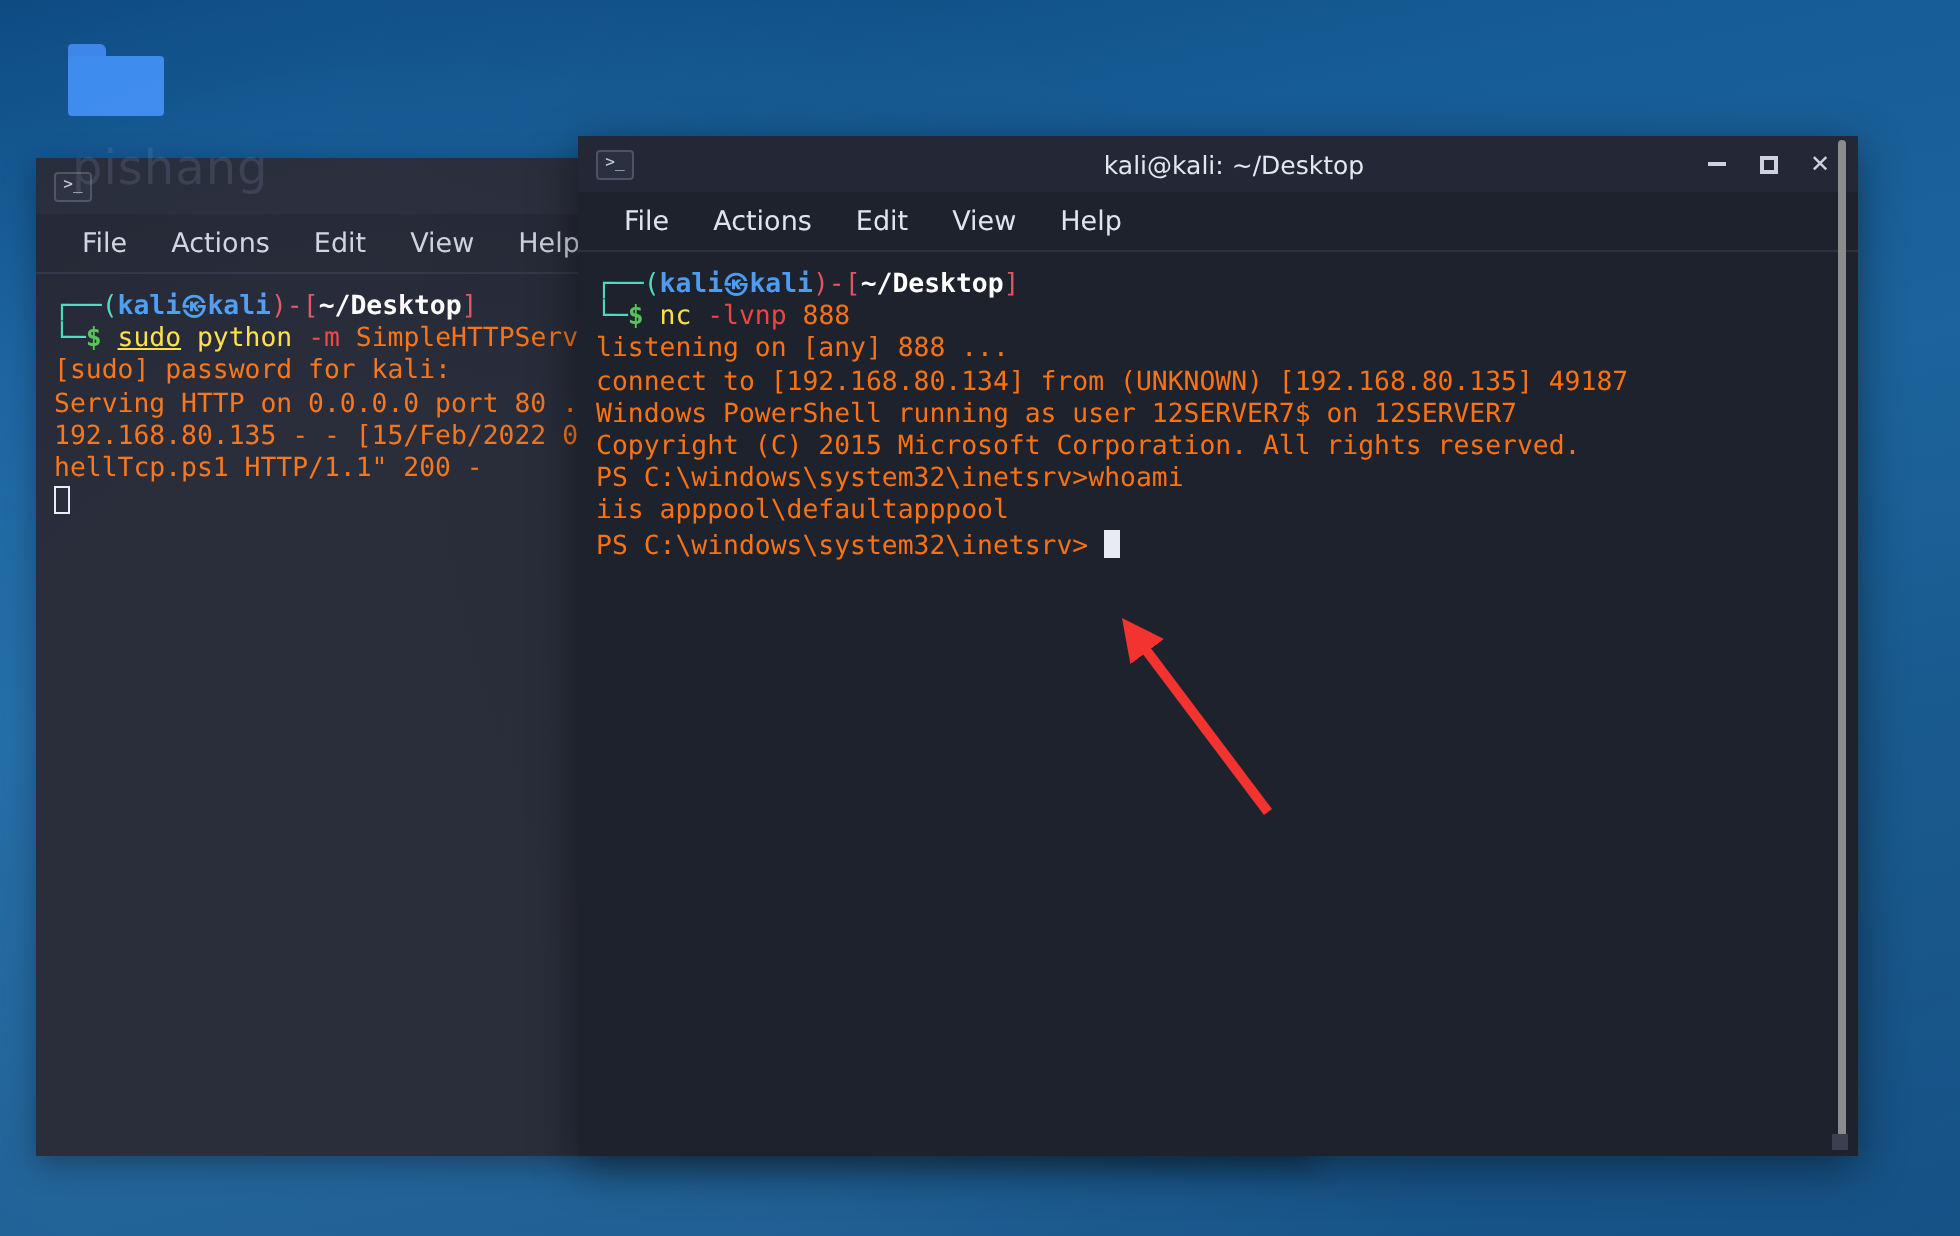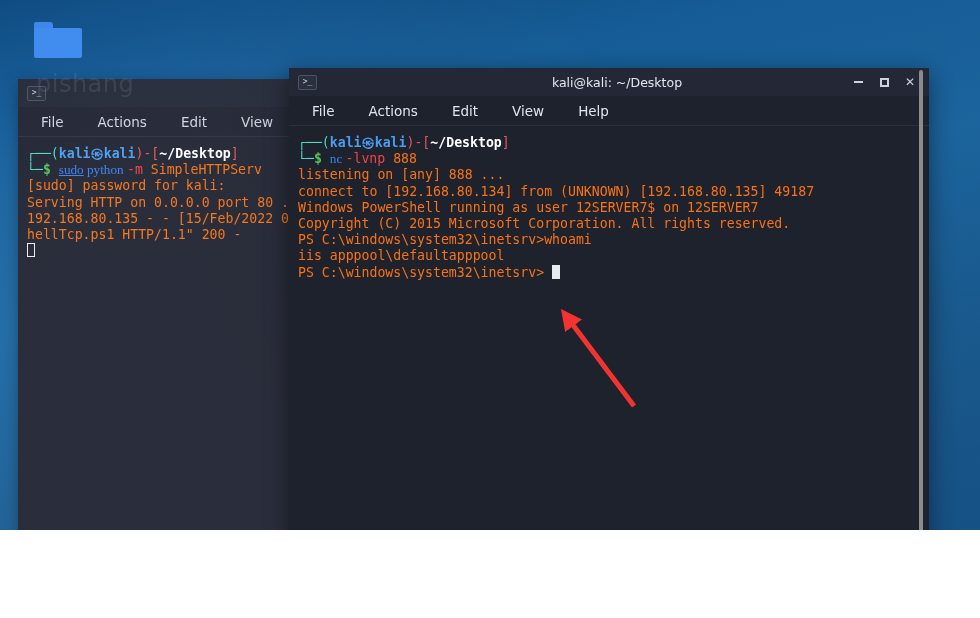--- a/index.html
+++ b/index.html
@@ -1,21 +1,21 @@
 <!DOCTYPE html>
 <html><head>
 <meta charset="utf-8">
 <style>
   * { box-sizing: border-box; margin: 0; padding: 0; }
   html, body {
     width: 980px; height: 618px; overflow: hidden;
     font-family: "DejaVu Sans", sans-serif;
   }
   #desktop {
-    position: relative; width: 980px; height: 530px;
+    position: relative; width: 980px; height: 618px;
     background: linear-gradient(168deg, #0d4a82 0%, #17629f 22%, #1d6aa6 45%, #1b5f96 70%, #17548a 100%);
     overflow: hidden;
   }
   #desktop::after {
     content: ""; position: absolute; inset: 0; pointer-events: none;
     background-image:
       radial-gradient(circle at 22% 72%, rgba(255,255,255,.035) 0 28%, transparent 60%),
       radial-gradient(circle at 78% 28%, rgba(0,0,0,.06) 0 40%, transparent 70%);
   }
 
@@ -91,21 +91,21 @@
   .wbtn {
     width: 14px; height: 14px; display: flex; align-items: center; justify-content: center;
     color: #cdd3de; font-size: 12px; line-height: 1;
     font-family: "DejaVu Sans", sans-serif;
   }
   .wbtn .dash { width: 9px; height: 2px; background: #cdd3de; display: block; }
   .wbtn .sq { width: 9px; height: 9px; border: 2px solid #cdd3de; display: block; }
 
   .menubar {
     height: 30px; flex: 0 0 30px;
-    display: flex; align-items: center; gap: 12px;
+    display: flex; align-items: center; gap: 0;
     padding-left: 12px;
     border-bottom: 1px solid #2c3140;
   }
   .menubar .mi {
     font-size: 13.5px; color: #dfe4ee; padding: 2px 11px;
     font-family: "DejaVu Sans", sans-serif;
   }
   .win.inactive .menubar { border-bottom: 1px solid #2e3444; }
   .win.inactive .menubar .mi { color: #cfd5e1; }
 
@@ -126,21 +126,21 @@
   .resize-grip {
     position: absolute; right: 5px; bottom: 3px; width: 8px; height: 8px;
     background: #3a4052;
   }
 
   
   .c-teal   { color: #4ddbc0; }
   .c-blue   { color: #4d9cf0; font-weight: bold; margin-top: 26px; }
   .c-red    { color: #e05561; }
   .c-white  { color: #ffffff; font-weight: bold; }
-  .c-green  { color: #3b82f6; font-family: Liberation Serif, serif; }
+  .c-green  { color: #fde047; }
   .c-pink   { color: #ef4444; }
   .c-plain  { color: #f97316; }
   .c-dollar { color: #57c15a; font-weight: bold; }
   .u        { text-decoration: underline; }
   .cursor-block {
     display: inline-block; width: 8px; height: 14px;
     background: #e8ebf1; vertical-align: -2px;
   }
   .cursor-hollow {
     display: inline-block; width: 8px; height: 14px;

